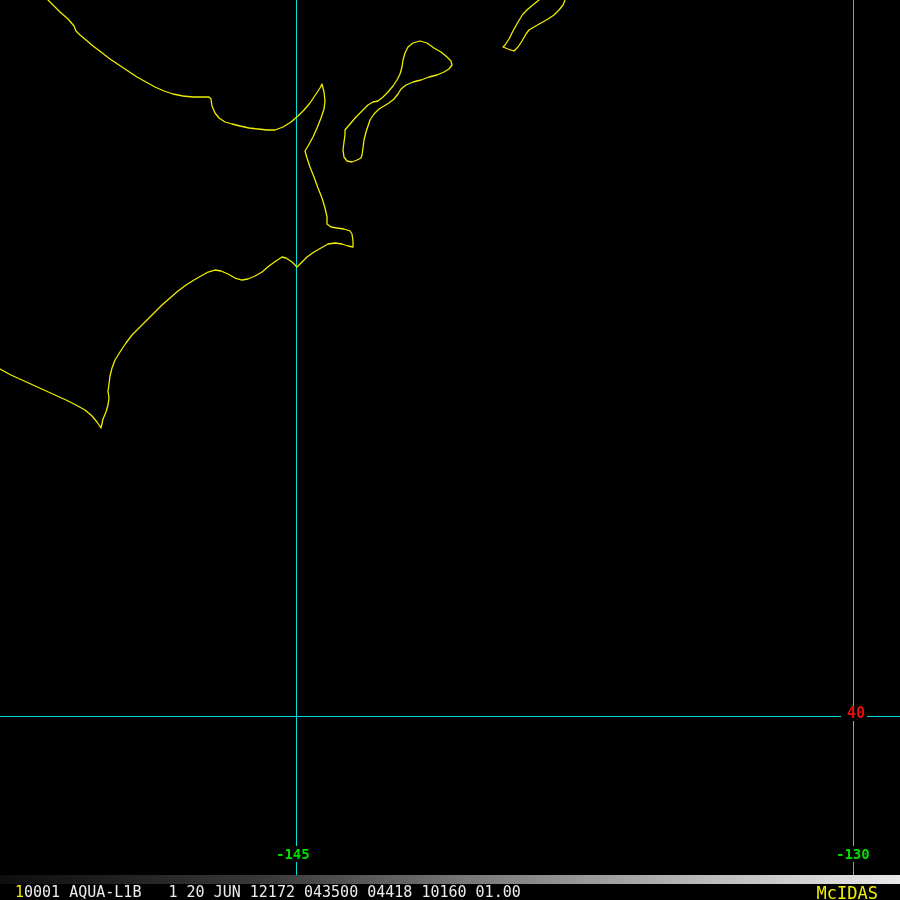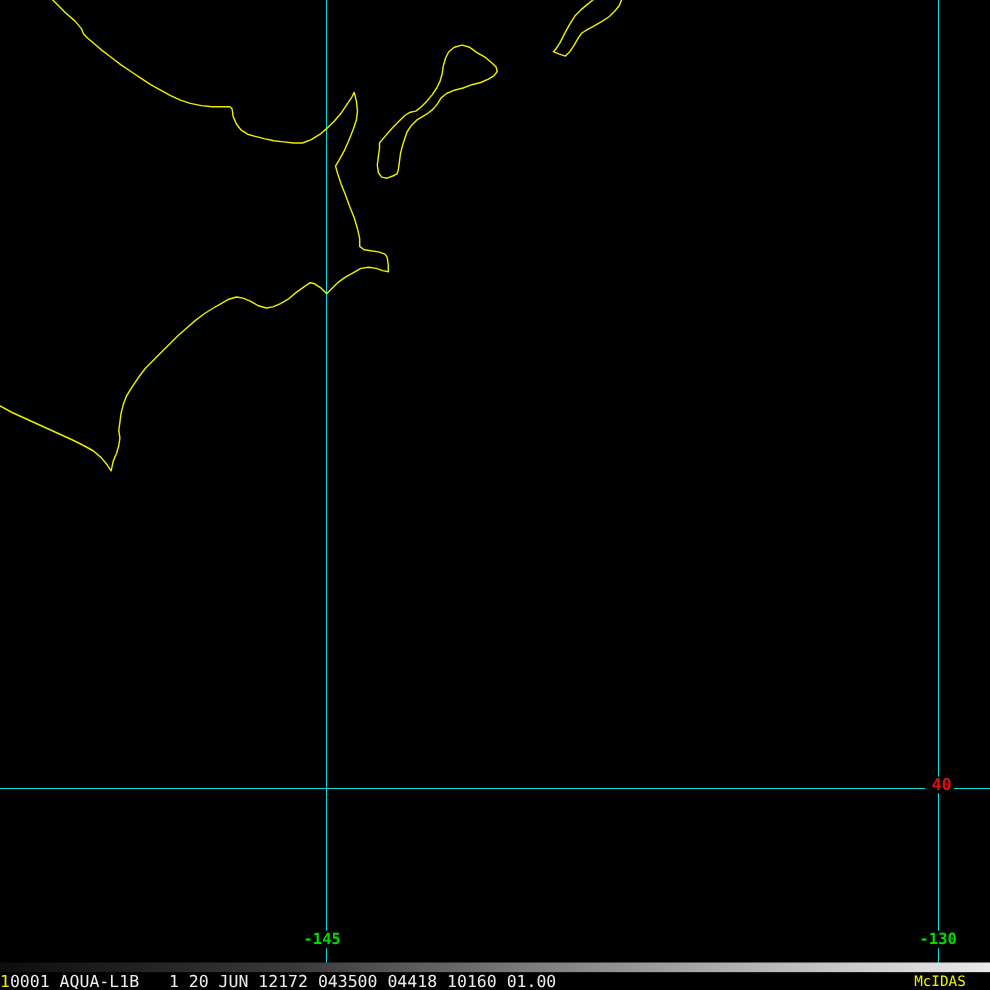--- a/index.html
+++ b/index.html
@@ -36,28 +36,28 @@
   #label-lat-40{
     left:841px;top:706px;color:var(--lat-label);
     font-size:15px;line-height:15px;padding:0 2px 0 6px;
   }
   .brightness-ramp{
     position:absolute;left:0;top:875px;width:900px;height:9px;
     background:linear-gradient(90deg,var(--ramp-dark) 0%,#3a3a3a 30%,#787878 52%,#b4b4b4 76%,var(--ramp-light) 100%);
   }
   .status-row{
     position:absolute;left:0;top:884px;width:900px;height:16px;
-    background:#000;box-sizing:border-box;
+    background:#000;box-sizing:border-box;padding-left:15px;
     font-size:15px;line-height:16px;white-space:pre;
     color:var(--status-text);
   }
   .frame-number{color:var(--accent-yellow);}
   .mcidas-brand{
     position:absolute;right:22px;top:886px;
-    font-size:13px;line-height:14px;color:var(--accent-yellow);
+    font-size:17px;line-height:14px;color:var(--accent-yellow);
     background:#000;white-space:pre;
   }
 </style>
 </head>
 <body>
 
 <div class="screen">
 
   <svg class="map-svg" width="900" height="900" viewBox="0 0 900 900">
 

